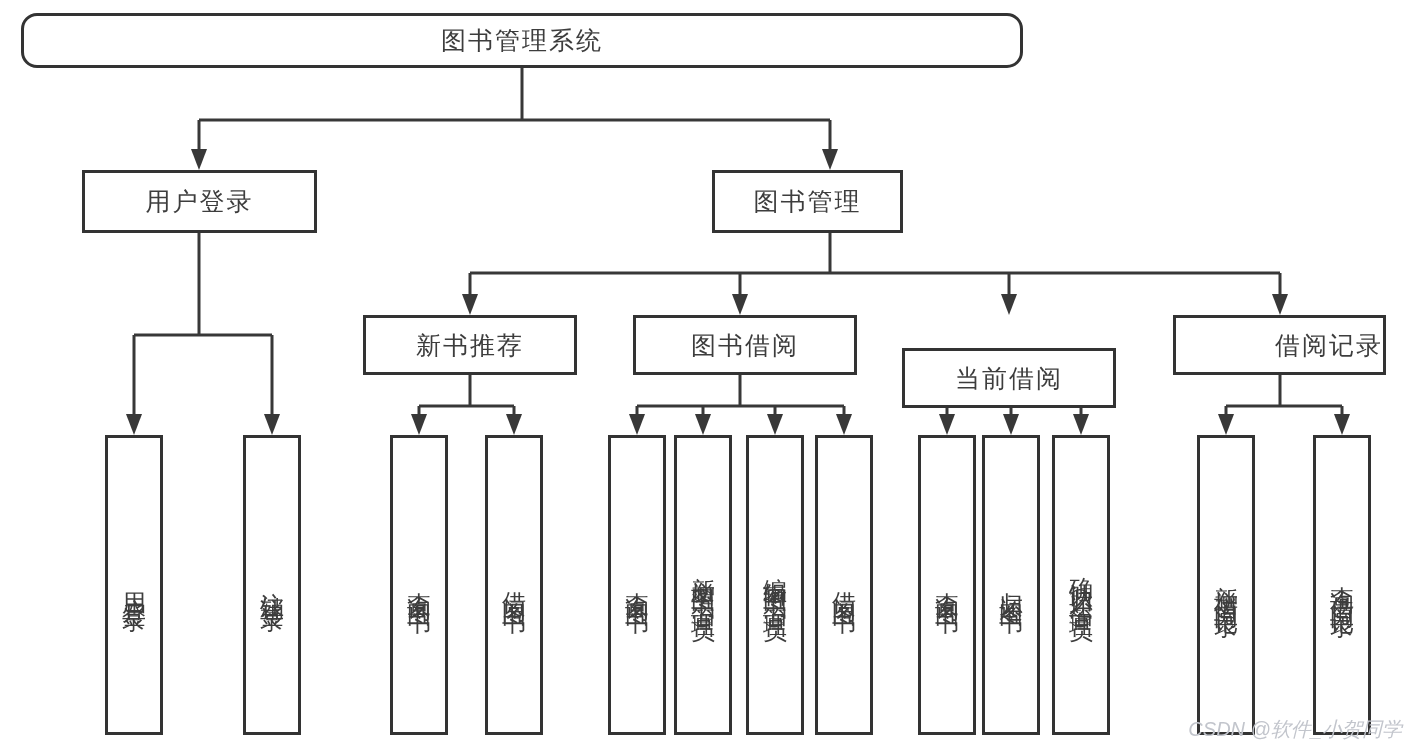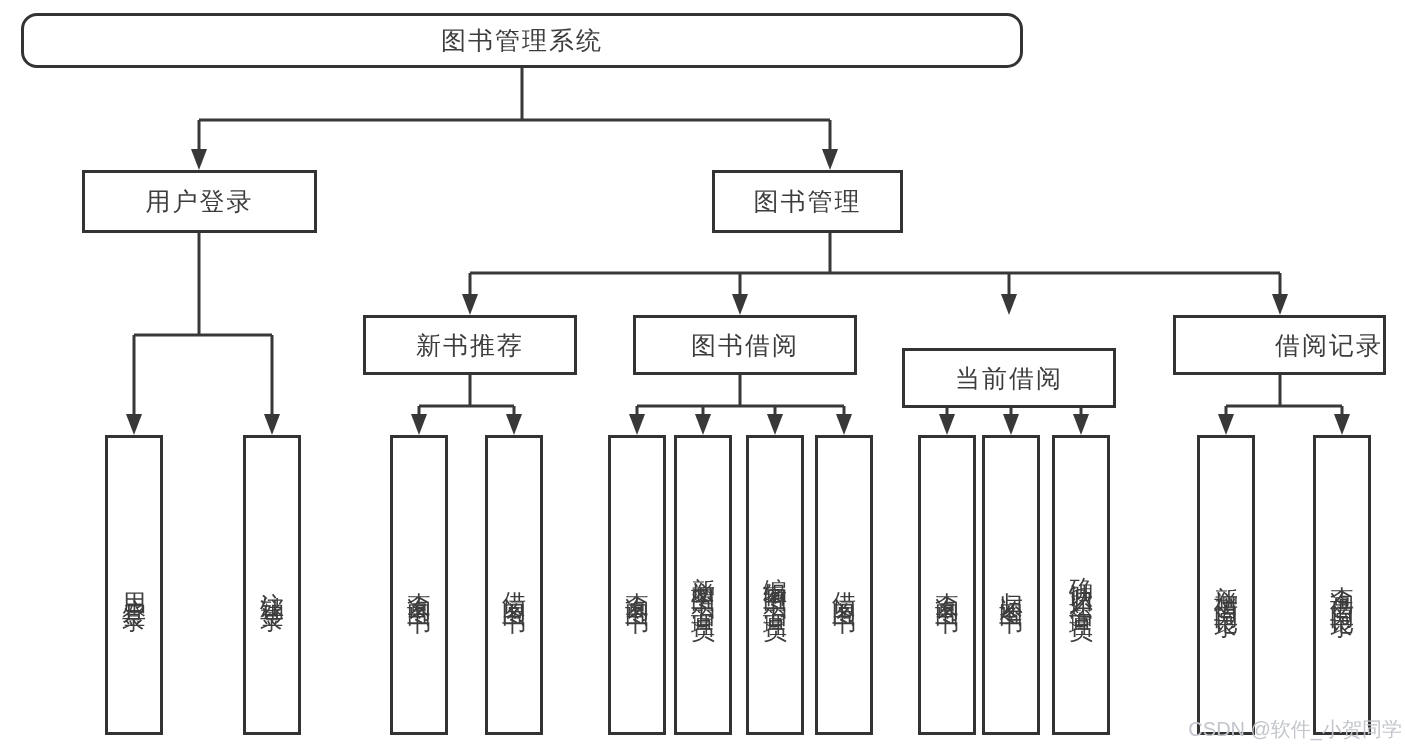--- a/index.html
+++ b/index.html
@@ -46,20 +46,21 @@
     white-space: nowrap;
   }
   .watermark {
     position: absolute;
     right: 3px;
     bottom: 4px;
     font-size: 20px;
     color: #c2c5cc;
     z-index: 3;
     white-space: nowrap;
+    font-style: italic;
   }
 </style>
 </head>
 <body>
 
 <div class="canvas">
 
   <svg class="connectors" width="1405" height="747" viewBox="0 0 1405 747">
     <g stroke="#383838" stroke-width="3" fill="none">
       <path d="M522 68 V120 M199 120 H830 M199 120 V152 M830 120 V152"></path>

